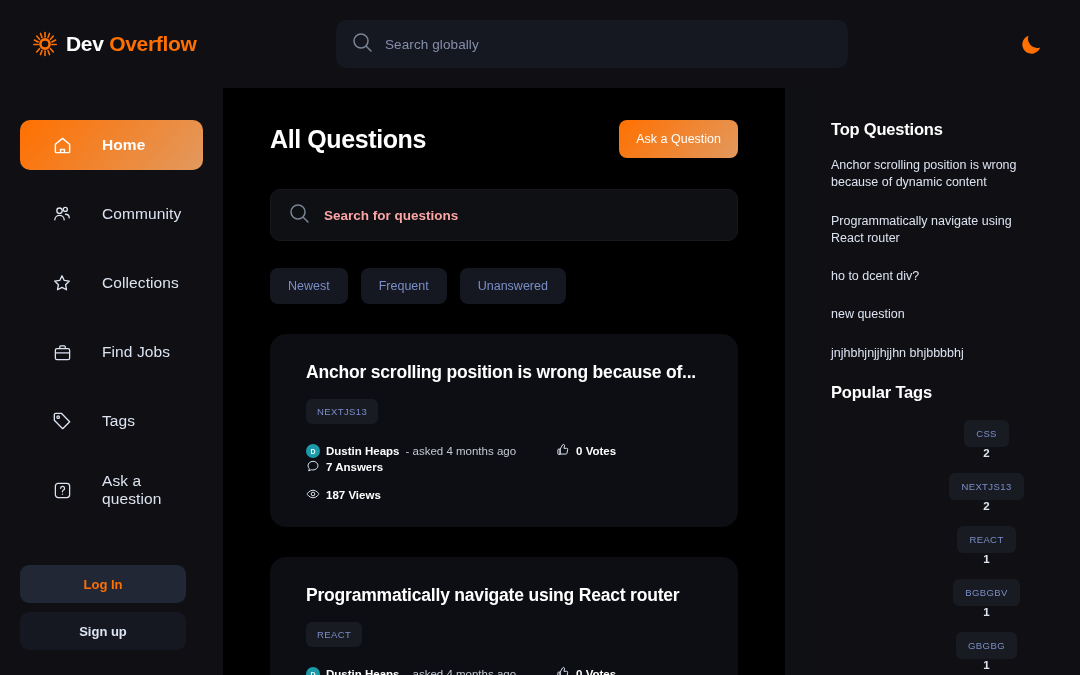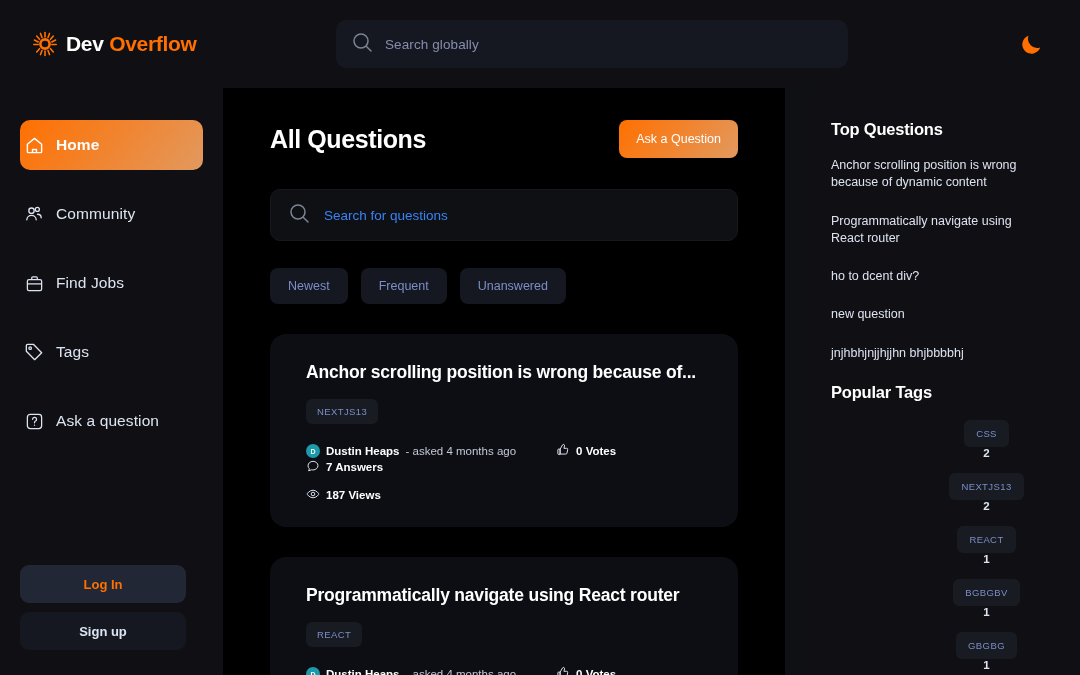--- a/index.html
+++ b/index.html
@@ -45,23 +45,23 @@
   }
 
   
   .left-sidebar {
     position: absolute; left: 0; top: 88px;
     width: 223px; height: 587px;
     background: #101014;
     padding-top: 32px;
   }
   .nav-item {
-    display: flex; align-items: center; gap: 12px;
+    display: flex; align-items: center; gap: 30px;
     height: 50px; margin: 0 20px 19px 20px;
-    padding-left: 4px; border-radius: 10px;
+    padding-left: 32px; border-radius: 10px;
     cursor: pointer;
   }
   .nav-item.active {
     background: linear-gradient(129deg, #ff7000 0%, #e2995f 100%);
   }
   .nav-item .ico { width: 20px; height: 20px; flex: none;
     display: flex; align-items: center; justify-content: center; }
   .nav-item .lbl {
     font-size: 15.5px; color: #dce3f1; font-weight: normal;
     letter-spacing: 0.1px;
@@ -100,21 +100,21 @@
     background: linear-gradient(129deg, #ff7000 0%, #e2995f 100%);
     color: #ffffff; font-size: 12.5px; font-weight: normal;
     padding: 12px 17px; border-radius: 8px; cursor: pointer;
     white-space: nowrap;
   }
   .q-search {
     margin-top: 29px; height: 52px;
     background: #0e1014; border: 1px solid #16181d; border-radius: 10px;
     display: flex; align-items: center; gap: 14px; padding: 0 18px;
   }
-  .q-search .ph { font-size: 13.5px; color: #3b82f6; }
+  .q-search .ph { font-size: 13.5px; color: #fca5a5; font-weight: bold; }
 
   .filters { display: flex; gap: 13px; margin-top: 27px; }
   .filter-pill {
     background: #151821; color: #7b8ec8;
     font-size: 12.5px; padding: 11px 18px; border-radius: 8px;
     cursor: pointer; white-space: nowrap;
   }
 
   .q-card {
     margin-top: 30px; background: #0d0e13;
@@ -258,20 +258,28 @@
       <svg width="20" height="20" viewBox="0 0 24 24" fill="none" stroke="#dce3f1" stroke-width="1.6">
         <circle cx="9" cy="8" r="3.2"></circle>
         <circle cx="16" cy="6.5" r="2.4"></circle>
         <path d="M3.4 19c0-3.2 2.5-5.3 5.6-5.3s5.6 2.1 5.6 5.3" stroke-linecap="round"></path>
         <path d="M16.2 12.3c2.6 0 4.4 1.8 4.4 4.2" stroke-linecap="round"></path>
       </svg>
     </span>
     <span class="lbl">Community</span>
   </div>
 
+  <div class="nav-item">
+    <span class="ico">
+      <svg width="20" height="20" viewBox="0 0 24 24" fill="none" stroke="#dce3f1" stroke-width="1.6" stroke-linejoin="round">
+        <path d="M12 3.3l2.7 5.6 6.1.8-4.5 4.3 1.1 6.1L12 17.2l-5.4 2.9 1.1-6.1-4.5-4.3 6.1-.8z"></path>
+      </svg>
+    </span>
+    <span class="lbl">Collections</span>
+  </div>
 
   <div class="nav-item">
     <span class="ico">
       <svg width="19" height="19" viewBox="0 0 24 24" fill="none" stroke="#dce3f1" stroke-width="1.6" stroke-linejoin="round">
         <rect x="3" y="7" width="18" height="14" rx="2"></rect>
         <path d="M8.5 7V4.8a1.3 1.3 0 0 1 1.3-1.3h4.4a1.3 1.3 0 0 1 1.3 1.3V7"></path>
         <line x1="3" y1="12.5" x2="21" y2="12.5"></line>
       </svg>
     </span>
     <span class="lbl">Find Jobs</span>

